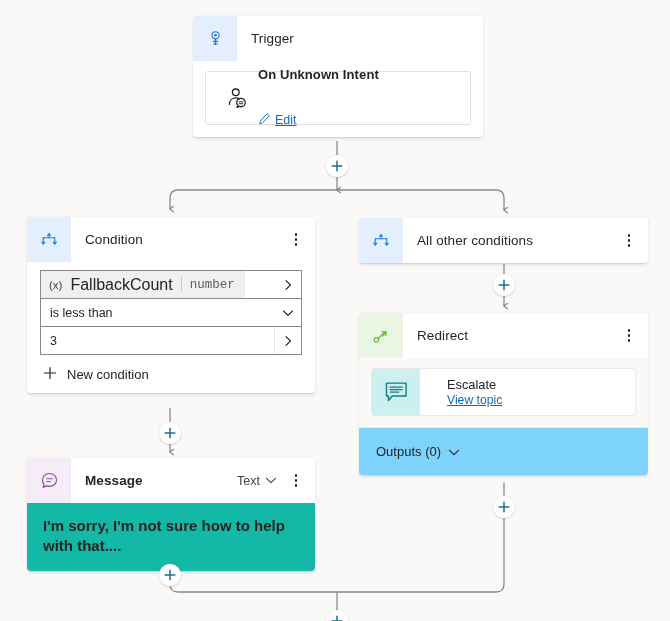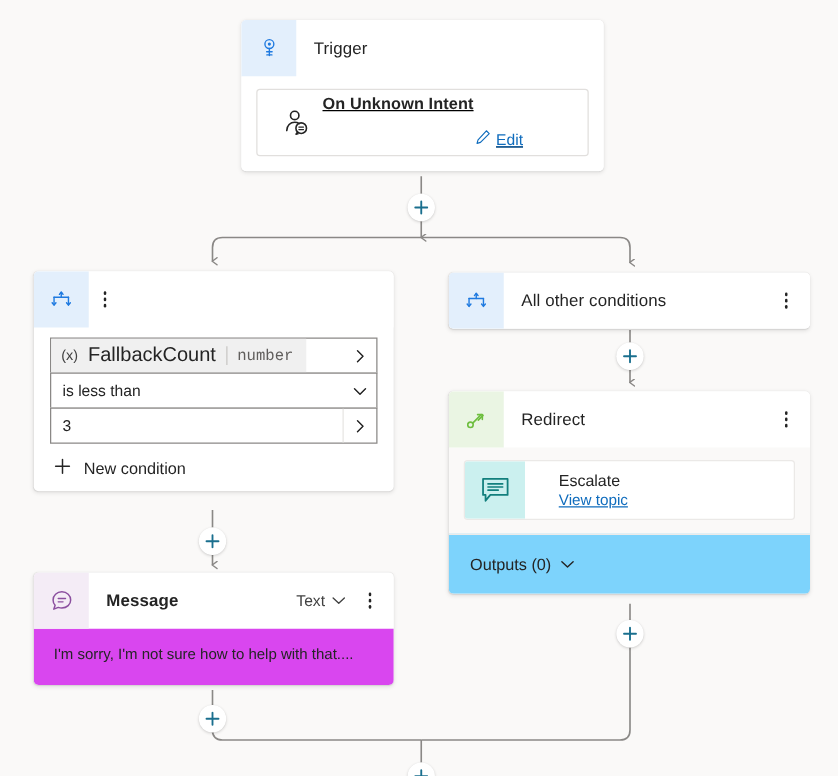--- a/index.html
+++ b/index.html
@@ -101,21 +101,21 @@
   .sub-card {
     border: 1px solid #e1dfdd;
     border-radius: 3px;
     background: #fff;
     display: flex;
     align-items: center;
     height: 52px;
     padding: 0 10px;
   }
   .sub-card-icon { width: 42px; min-width: 42px; display:flex; align-items:center; justify-content:center; }
-  .sub-card-text { display:flex; flex-direction:row; gap:1px;text-decoration:underline; }
+  .sub-card-text { display:flex; flex-direction:column; gap:1px; }
   .sub-card-title { font-size: 13px; color:#242424; font-weight:bold; letter-spacing:.1px;}
   .link-row { display:flex; align-items:center; gap:4px;margin-top:28px; }
   .link {
     font-size: 12.5px;
     color: #0f6cbd;
     text-decoration: underline;
     cursor: pointer;
   }
 
   
@@ -188,24 +188,25 @@
     gap: 7px;
     background:#7dd3fc;
     cursor:pointer;
   }
   .outputs-label { font-size: 13px; color:#242424; }
 
   
   #node-message { left: 27px; top: 458px; width: 288px; }
   .message-body {
     padding: 13px 14px 16px 16px;
-    font-size: 12px;
+    font-size: 15px;
     color: #242424;
-    background:#d946ef;
+    background:#14b8a6;
     line-height: 1.3;
+    font-weight: bold;
   }
 
   
   .plus {
     position: absolute;
     width: 22px;
     height: 22px;
     border-radius: 50%;
     background:#fff;
     box-shadow: 0 0.8px 2.4px rgba(0,0,0,.16), 0 0.1px 0.6px rgba(0,0,0,.10);
@@ -301,20 +302,21 @@
         <svg width="18" height="18" viewBox="0 0 20 20" fill="none" stroke="#1f7ae0" stroke-width="1.25" stroke-linecap="round" stroke-linejoin="round">
           <path d="M10 3.2 L10 7.5"></path>
           <path d="M3.6 7.5 L16.4 7.5"></path>
           <path d="M3.6 7.5 L3.6 14.2"></path>
           <path d="M16.4 7.5 L16.4 14.2"></path>
           <path d="M1.9 12.4 L3.6 14.6 L5.3 12.4"></path>
           <path d="M14.7 12.4 L16.4 14.6 L18.1 12.4"></path>
           <path d="M8.4 5.0 L10 2.9 L11.6 5.0"></path>
         </svg>
       </div>
+      <div class="node-title">Condition</div>
       <div class="hdr-right">
         <div class="kebab">
             <i></i>
             <i></i>
             <i></i>
           </div>
       </div>
     </div>
     <div class="cond-body">
 

